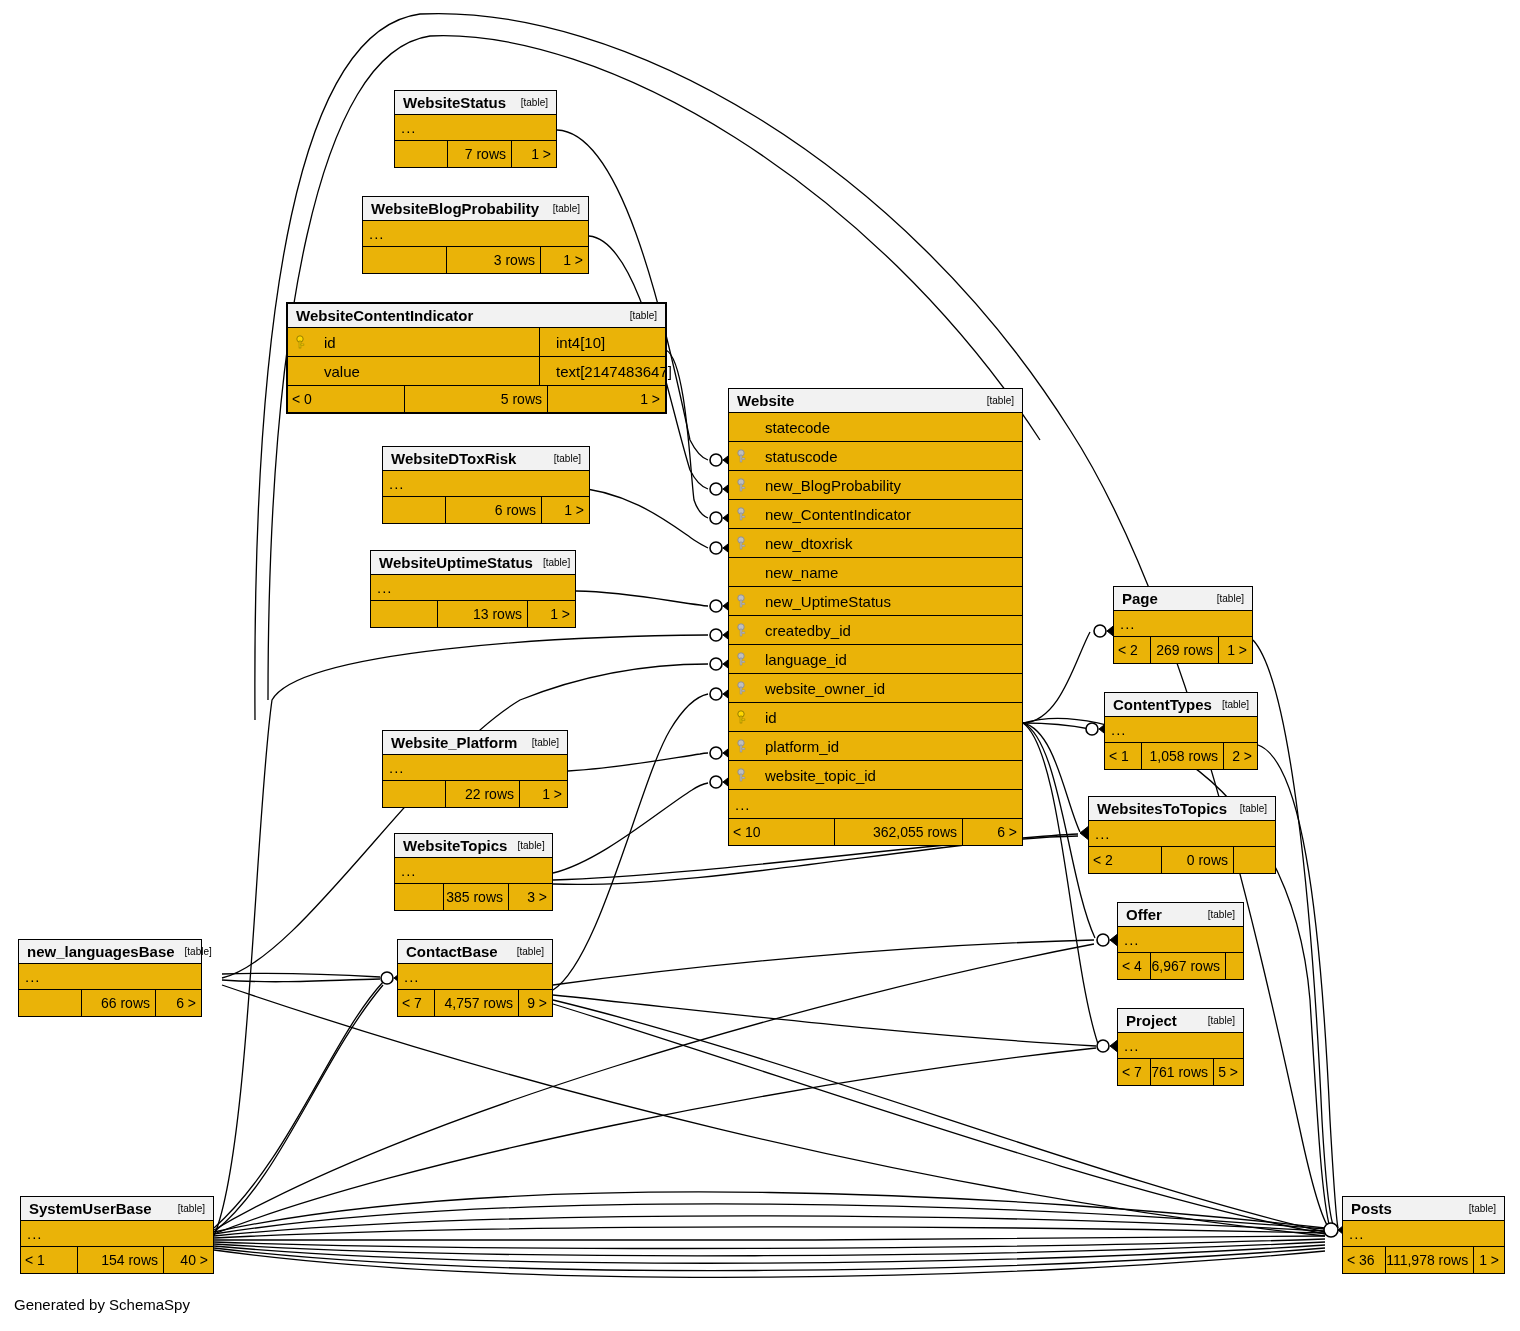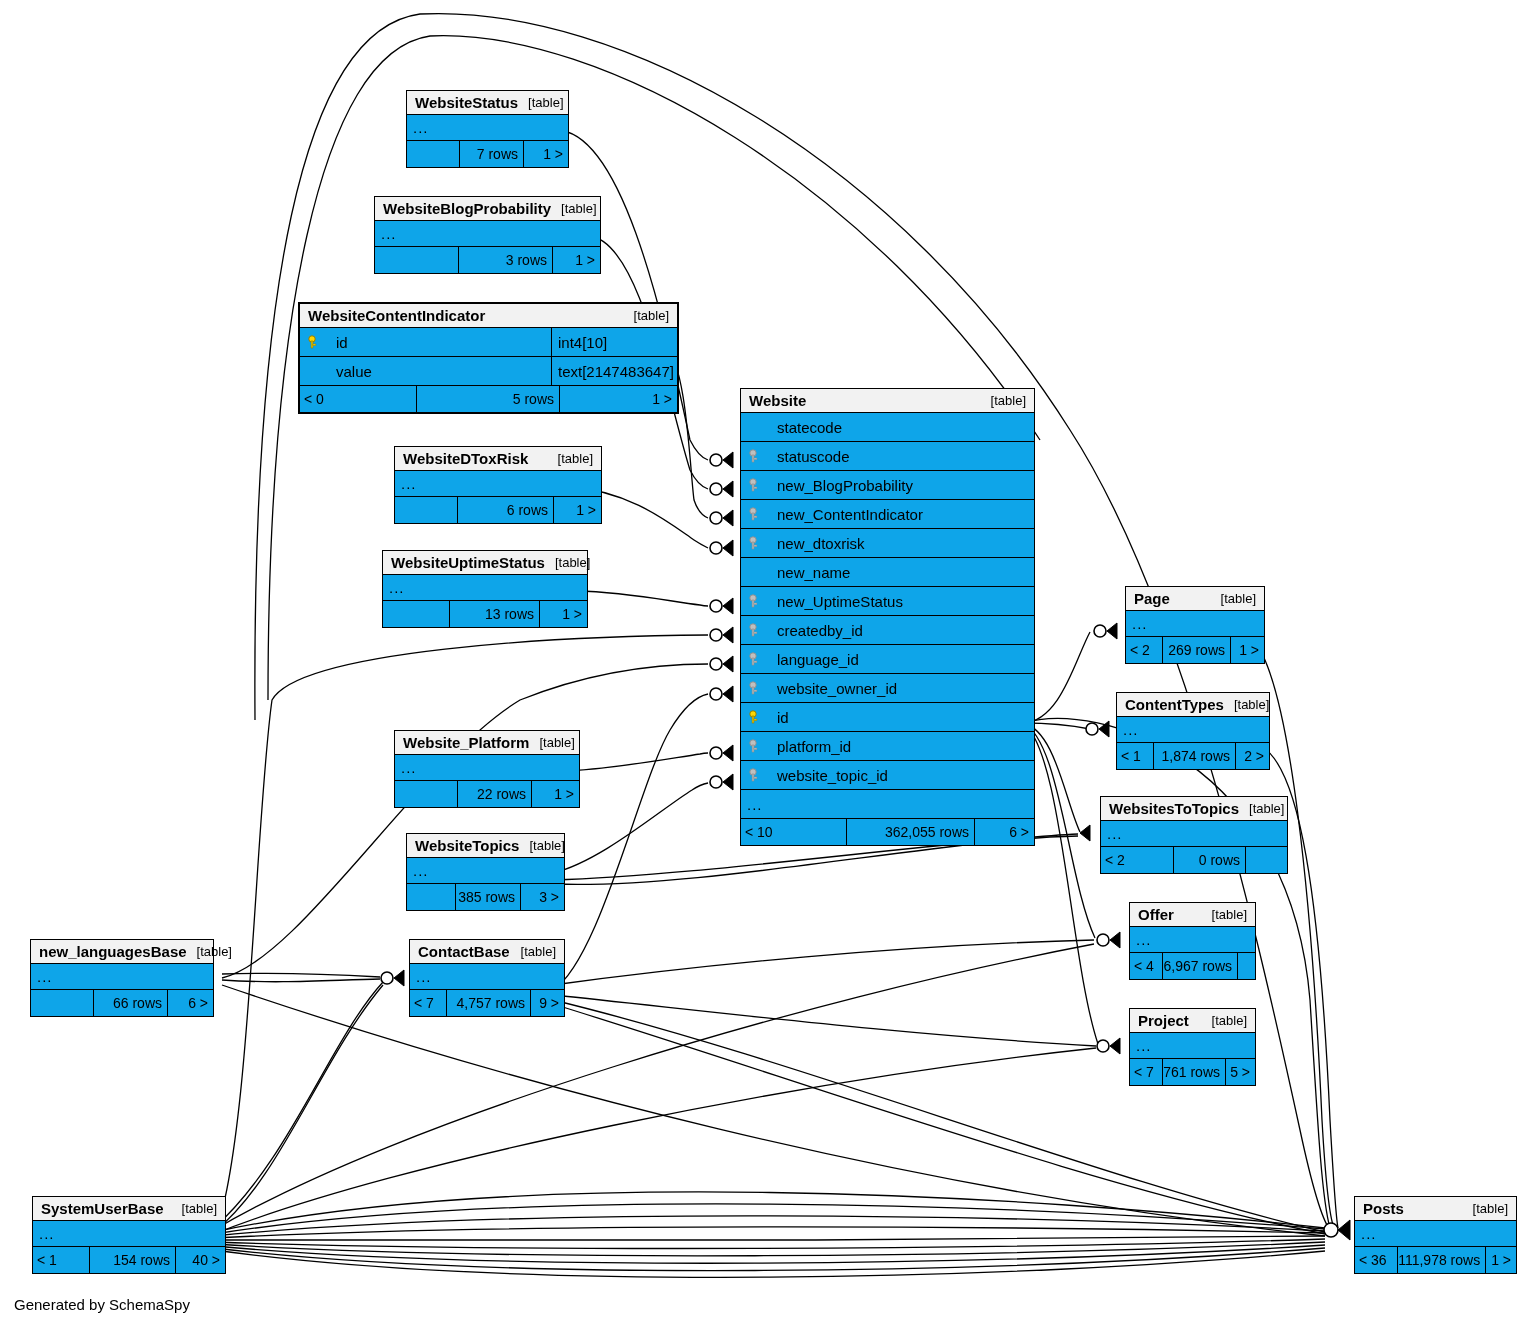--- a/index.html
+++ b/index.html
@@ -7,38 +7,38 @@
   body{
     width:1520px;height:1331px;position:relative;overflow:hidden;
     font-family:"Liberation Sans","DejaVu Sans",sans-serif;
     color:#000;
   }
   #edges{position:absolute;left:0;top:0;width:1520px;height:1331px;pointer-events:none;}
   #edges path,#edges line{fill:none;stroke:#000;stroke-width:1.3;}
   #edges .conn{fill:#fff;stroke:#000;stroke-width:1.6;}
   #edges .foot{fill:#000;stroke:#000;stroke-width:1;}
 
-  .table{position:absolute;border:1.6px solid #000;background:#0ea5e9;box-sizing:border-box;margin-left:12px;}
+  .table{position:absolute;border:1.6px solid #000;background:#eab308;box-sizing:border-box;}
   .table.thick{border-width:2.4px;}
   .thead{
     background:#f2f2f2;border-bottom:1.6px solid #000;
     display:flex;align-items:center;justify-content:space-between;
     padding:3px 8px;box-sizing:border-box;white-space:nowrap;
   }
   .tname{font-weight:bold;font-size:15px;}
-  .ttag{font-size:13px;font-weight:normal;padding-left:10px;}
+  .ttag{font-size:10px;font-weight:normal;padding-left:10px;}
   .trow{
     border-bottom:1.6px solid #000;box-sizing:border-box;
     display:flex;align-items:center;height:29px;font-size:15px;
     padding-left:8px;white-space:nowrap;
   }
   .trow.dots{color:#000;font-size:15px;letter-spacing:1px;padding-left:6px;}
   .trow .key{width:18px;display:inline-block;text-align:center;flex:0 0 18px;}
   .trow .cname{padding-left:10px;flex:1 1 auto;}
-  .trow .ctype{border-left:1.6px solid #000;padding-left:6px;height:100%;display:flex;align-items:center;flex:0 0 auto;box-sizing:border-box;}
+  .trow .ctype{border-left:1.6px solid #000;padding-left:16px;height:100%;display:flex;align-items:center;flex:0 0 auto;box-sizing:border-box;}
   .tfoot{display:flex;height:26px;font-size:14px;box-sizing:border-box;}
   .tfoot div{display:flex;align-items:center;box-sizing:border-box;white-space:nowrap;}
   .tfoot .fa{justify-content:flex-start;padding-left:4px;}
   .tfoot .fb{justify-content:flex-end;padding-right:5px;border-left:1.6px solid #000;}
   .tfoot .fc{justify-content:flex-end;padding-right:5px;border-left:1.6px solid #000;}
   .mini .trow{height:26px;}
   .credit{position:absolute;left:14px;top:1296px;font-size:15px;}
   svg.keyicon{display:block;}
 </style>
 </head>
@@ -428,21 +428,21 @@
 </div>
 
 <div class="table mini" style="left:1104px;top:692px;width:154px;">
   <div class="thead">
     <span class="tname">ContentTypes</span>
     <span class="ttag">[table]</span>
   </div>
   <div class="trow dots">...</div>
   <div class="tfoot">
     <div class="fa" style="width:36px;">&lt; 1</div>
-    <div class="fb" style="flex:1;">1,874 rows</div>
+    <div class="fb" style="flex:1;">1,058 rows</div>
     <div class="fc" style="width:34px;">2 &gt;</div>
   </div>
 </div>
 
 <div class="table mini" style="left:1088px;top:796px;width:188px;">
   <div class="thead">
     <span class="tname">WebsitesToTopics</span>
     <span class="ttag">[table]</span>
   </div>
   <div class="trow dots">...</div>

